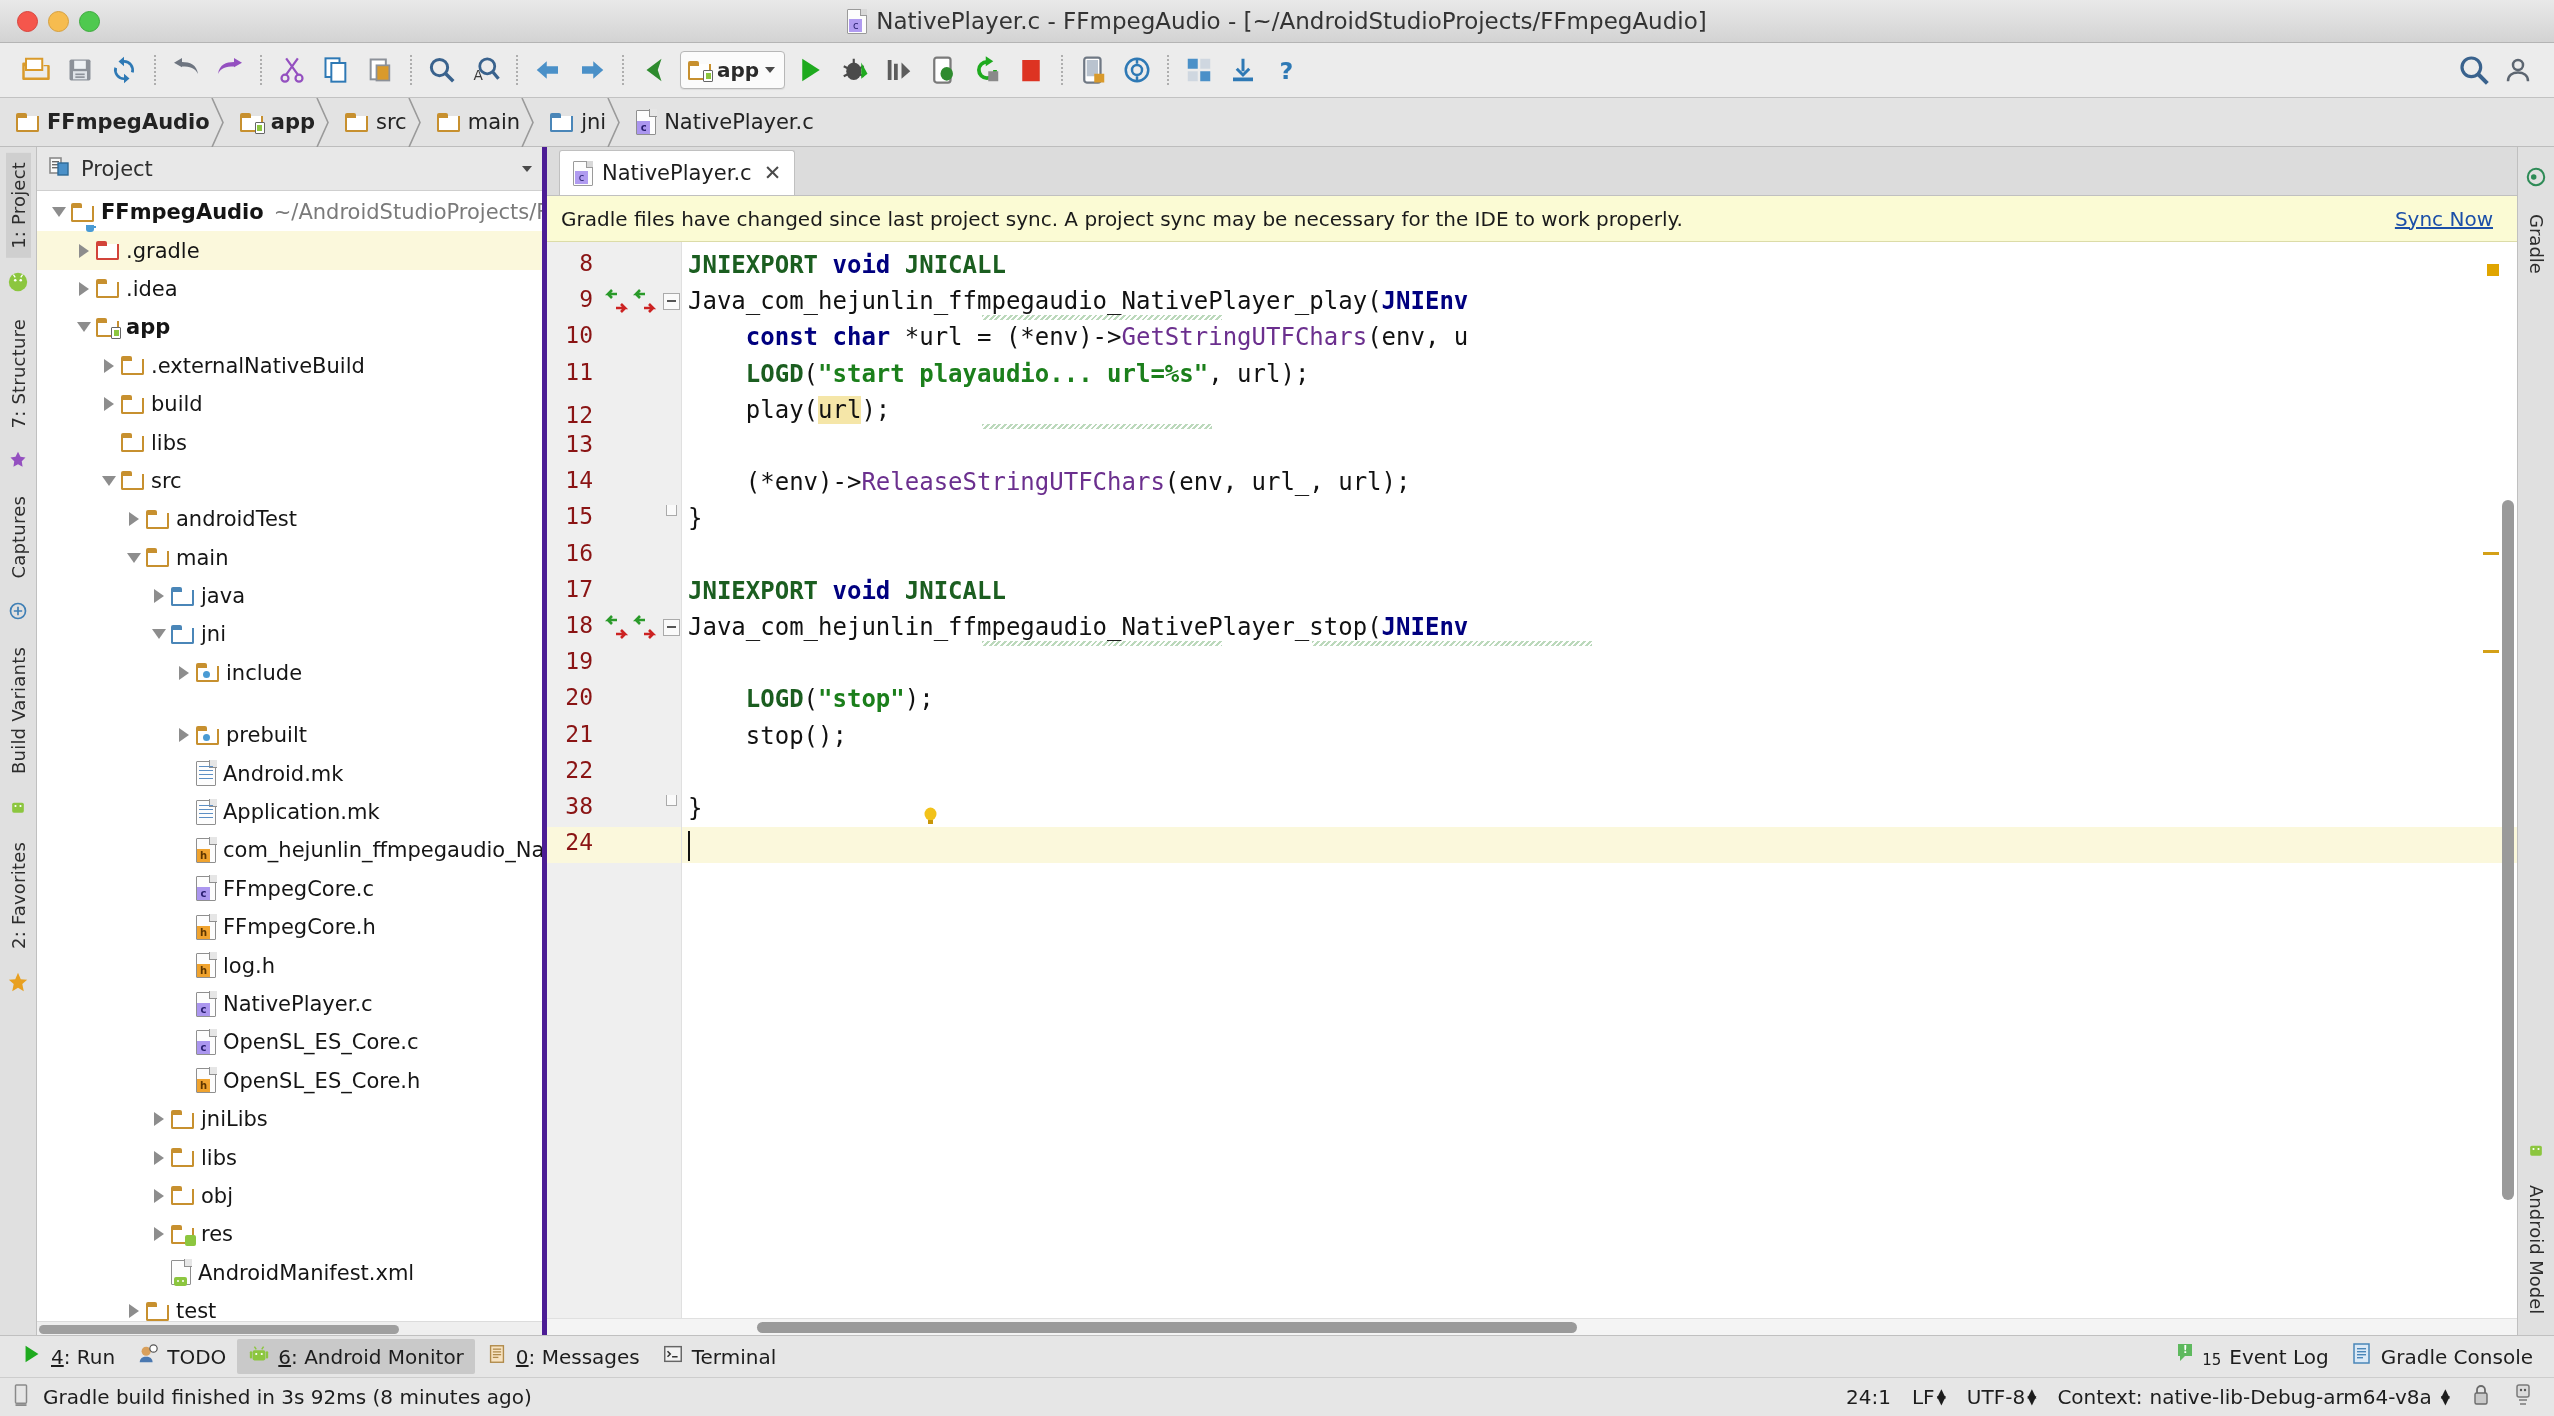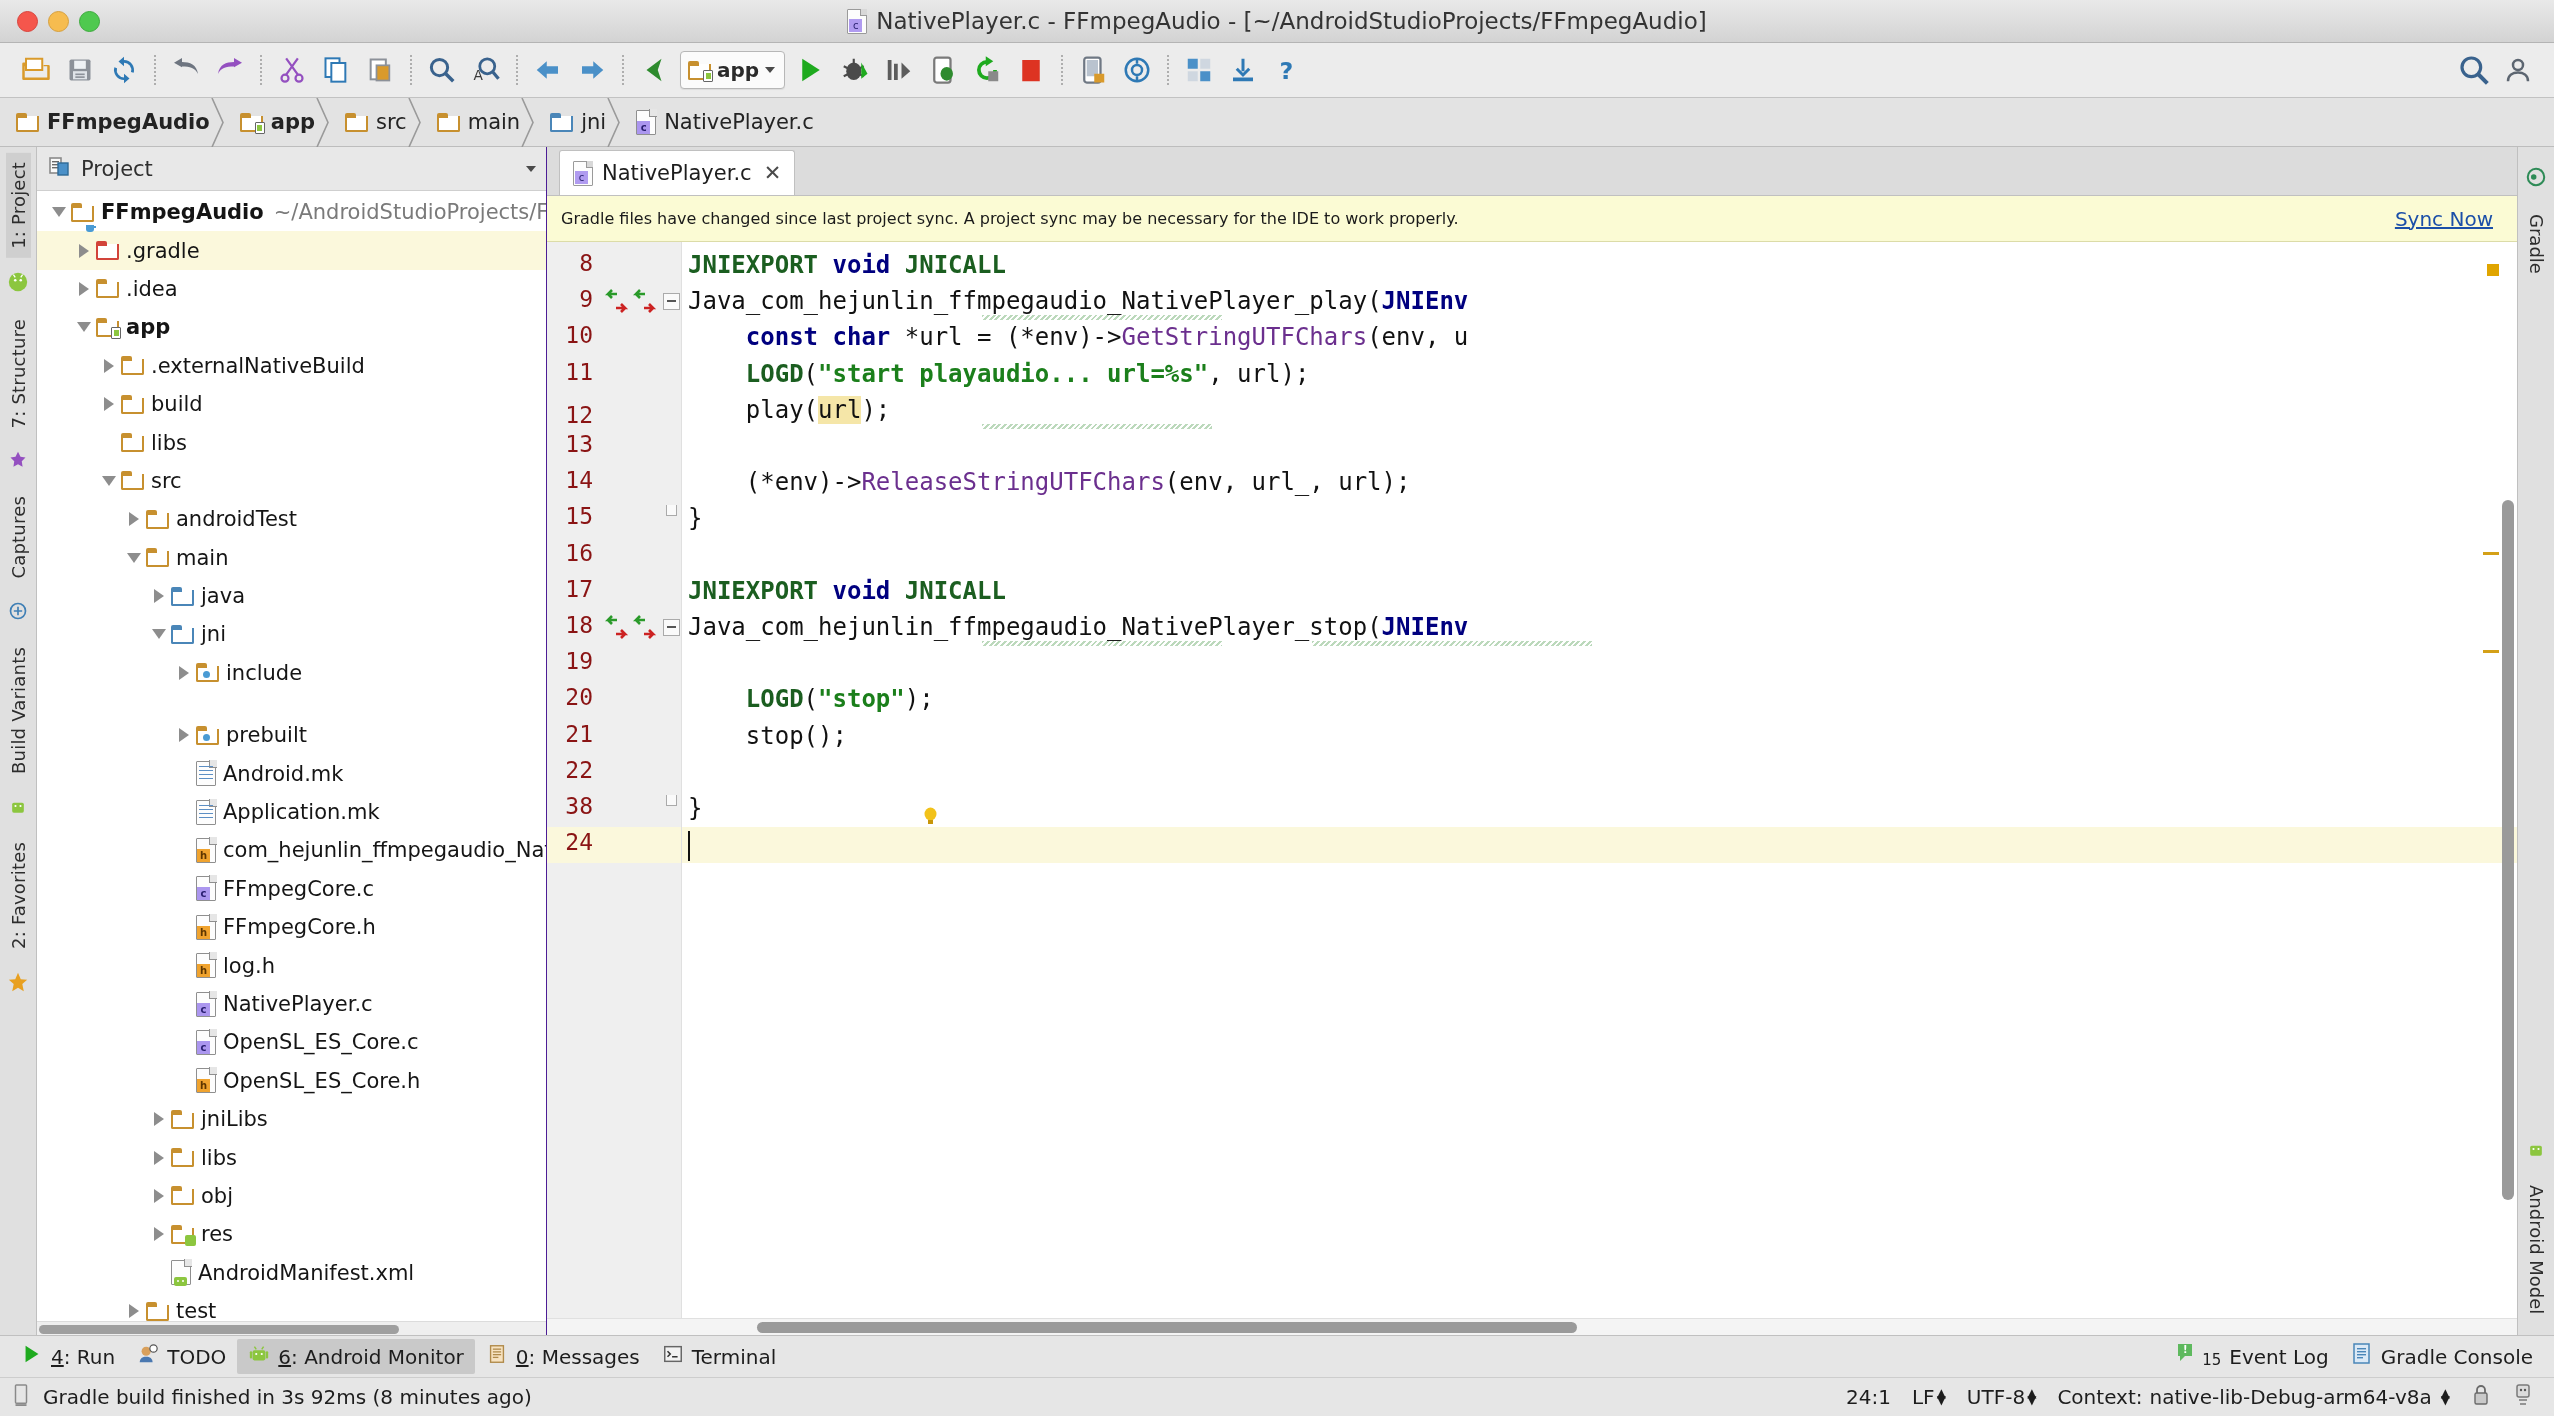--- a/index.html
+++ b/index.html
@@ -75,21 +75,21 @@
 
   
   .leftstrip { width:37px; flex:0 0 37px; background:#e0e0e0; border-right:1px solid #c0c0c0;
       display:flex; flex-direction:column; align-items:center; padding-top:6px; }
   .vtab { writing-mode:vertical-rl; transform:rotate(180deg); font-size:18px; color:#2d2d2d; cursor:pointer;
       padding:9px 2px; letter-spacing:.2px; }
   .vtab.sel { background:#cfcfcf; }
   .strip-ico { margin:13px 0; cursor:pointer; }
 
   
-  .projpanel { width:510px; flex:0 0 510px; background:#fff; border-right:1px solid #4c1d95; display:flex; flex-direction:column; min-width:0; }
+  .projpanel { width:510px; flex:0 0 510px; background:#fff; border-right:5px solid #4c1d95; display:flex; flex-direction:column; min-width:0; }
   .projhdr { height:44px; flex:0 0 44px; background:#e8e8e8; border-bottom:1px solid #cfcfcf; display:flex; align-items:center; padding:0 10px; gap:10px; }
   .projhdr .ptitle { font-size:21px; color:#2f2f2f; flex:1; }
   .tree { flex:1; overflow:hidden; position:relative; padding-top:2px; font-size:21px; color:#151515; }
   .trow { height:38.4px; display:flex; align-items:center; white-space:nowrap; cursor:pointer; }
   .trow.hl { background:#fbf8dc; }
   .arrow { width:24px; flex:0 0 24px; display:flex; align-items:center; justify-content:center; }
   .arrow.none { }
   .tri-r { width:0;height:0;border-top:7px solid transparent;border-bottom:7px solid transparent;border-left:10px solid #8d8d8d; }
   .tri-d { width:0;height:0;border-left:7px solid transparent;border-right:7px solid transparent;border-top:10px solid #8d8d8d; }
   .tlabel { margin-left:7px; }
@@ -106,21 +106,21 @@
       background: repeating-linear-gradient(to bottom,#5d8fc4 0,#5d8fc4 1.5px,transparent 1.5px,transparent 4px); }
 
   
   .editorcol { flex:1; display:flex; flex-direction:column; min-width:0; }
   .tabsrow { height:49px; flex:0 0 49px; background:#dcdcdc; display:flex; align-items:flex-end; border-bottom:1px solid #c0c0c0; }
   .etab { height:45px; background:#fff; border:1px solid #c0c0c0; border-bottom:none; border-radius:3px 3px 0 0;
       display:flex; align-items:center; gap:9px; padding:0 13px; margin-left:12px; font-size:21px; color:#1d1d1d; cursor:pointer; }
   .etab .x { color:#4a4a4a; font-size:21px; margin-left:3px; cursor:pointer; }
   .notifbar { flex:0 0 46px; height:46px; background:#fbfbd4; border-bottom:1px solid #dcdca8;
       display:flex; align-items:center; padding:0 14px; gap:18px; }
-  .notiftext { font-size:16px; color:#1a1a1a; flex:1; }
+  .notiftext { font-size:20px; color:#1a1a1a; flex:1; }
   .notiflink { font-size:20px; color:#1b4fa8; text-decoration:underline; cursor:pointer; white-space:nowrap; padding-right:10px; }
   .editwrap { flex:1; display:flex; min-height:0; position:relative; background:#fff; }
   .gutter { width:135px; flex:0 0 135px; background:#efefef; border-right:1px solid #e0e0e0; position:relative; }
   .gnum { position:absolute; right:88px; font-family:"DejaVu Sans Mono",monospace; font-size:23px; color:#8a1414; }
   .code { flex:1; position:relative; overflow:hidden; font-family:"DejaVu Sans Mono",monospace; font-size:24px; }
   .cl { position:absolute; left:0; white-space:pre; color:#111; }
   .hlrow { position:absolute; left:0; right:0; height:36px; background:#fbf8dc; }
   .kw { color:#00007f; font-weight:bold; }
   .macro { color:#1b5e20; font-weight:bold; }
   .fn { color:#6b2f8e;margin-top:18px; }

